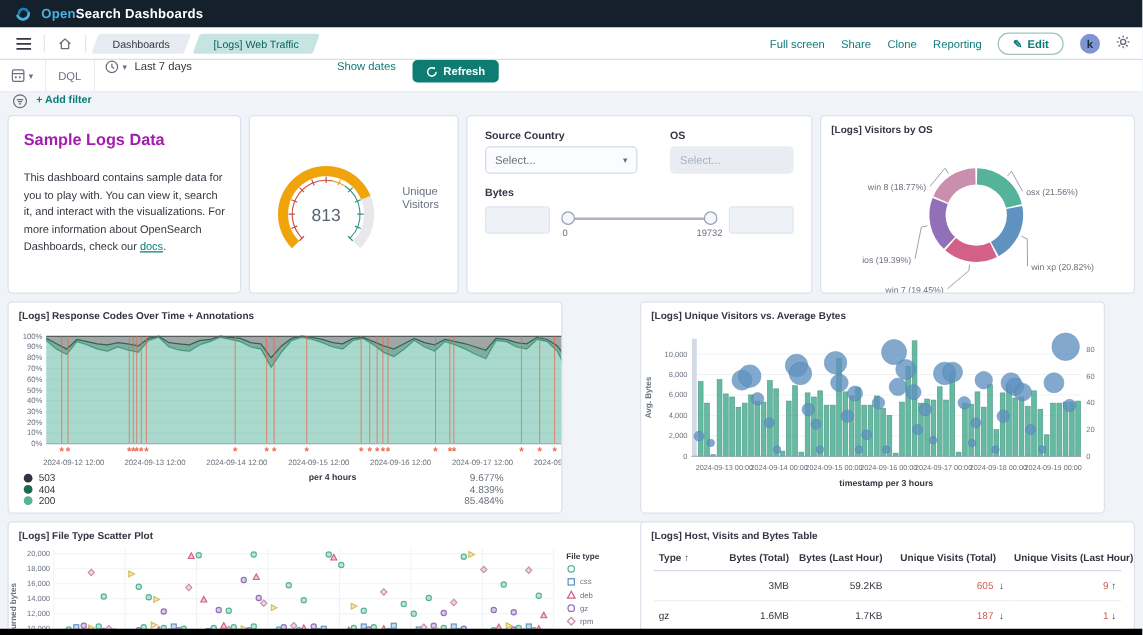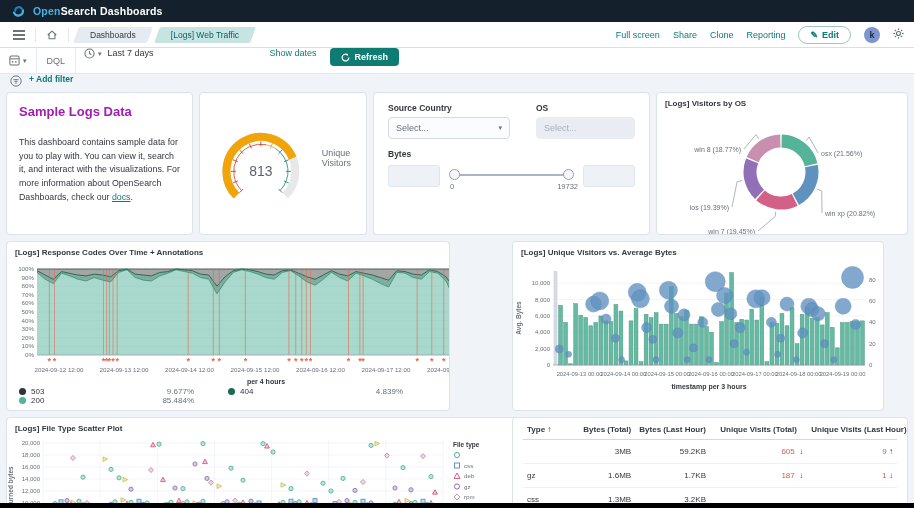--- a/index.html
+++ b/index.html
@@ -62,21 +62,21 @@
   .bytes-row{display:flex;align-items:flex-start;gap:9px;margin-top:6px}
   .num-box{width:52px;height:22px;background:#eef2f7;border:1px solid #e0e6ee;border-radius:3px}
   .slider{flex:1;position:relative;height:22px}
   .slider .track{position:absolute;left:5px;right:5px;top:9px;height:2px;background:#aab4c2}
   .handle{position:absolute;top:4px;width:11px;height:11px;border-radius:50%;background:#f5f7fa;border:1.5px solid #98a2b3;cursor:pointer}
   .handle.left{left:0}.handle.right{right:0}
   .slider .minlab,.slider .maxlab{position:absolute;top:17px;font-size:7.5px;color:#69707d}
   .slider .minlab{left:1px}.slider .maxlab{right:-4px}
 
   
-  #area-legend{position:absolute;left:12px;right:12px;bottom:5px;display:grid;grid-template-columns:1fr 1fr;font-size:8px;color:#343741}
+  #area-legend{position:absolute;left:12px;right:12px;bottom:5px;display:grid;grid-template-columns:1fr;font-size:8px;color:#343741}
   .leg-cell{display:flex;align-items:center;justify-content:space-between;padding-right:34px}
   .leg-item{display:flex;align-items:center;gap:5px}
   .leg-dot{width:7px;height:7px;border-radius:50%}
   .leg-val{color:#69707d}
 
   
   .tblwrap{padding:2px 10px 0}
   table.tbl{width:100%;border-collapse:collapse;font-size:8px;table-layout:fixed}
   .tbl th{font-weight:700;color:#343741;text-align:right;padding:5px 4px;border-bottom:1px solid #d3dae6;white-space:nowrap}
   .tbl th:first-child{text-align:left}
@@ -700,20 +700,21 @@
       </g>
       <g>
         <path d="M 447.5 69.5 L 453 72.5 L 447.5 75.5 Z" stroke="#D6BF57" stroke-width="1" fill="none"></path>
         <text x="457" y="74.5" font-size="6.2" fill="#69707d">zip</text>
       </g>
       <text x="6" y="55" font-size="6.5" font-weight="bold" fill="#69707d" text-anchor="middle" transform="rotate(-90 6 55)">Returned bytes</text>
     </svg>
 </section>
 
 <section class="panel" id="panel-table" style="left:512px;top:417px;width:396px;height:91px">
+  <div class="ptitle">[Logs] Host, Visits and Bytes Table</div>
   <div class="tblwrap">
       <table class="tbl" id="bytes-table">
         <thead>
           <tr>
             <th style="width: 13%;">Type ↑</th>
             <th style="width: 17%;">Bytes (Total)</th>
             <th style="width: 20%;">Bytes (Last Hour)</th>
             <th style="width: 26%; text-align: center;">Unique Visits (Total)</th>
             <th style="width: 24%;">Unique Visits (Last Hour)</th>
           </tr>

